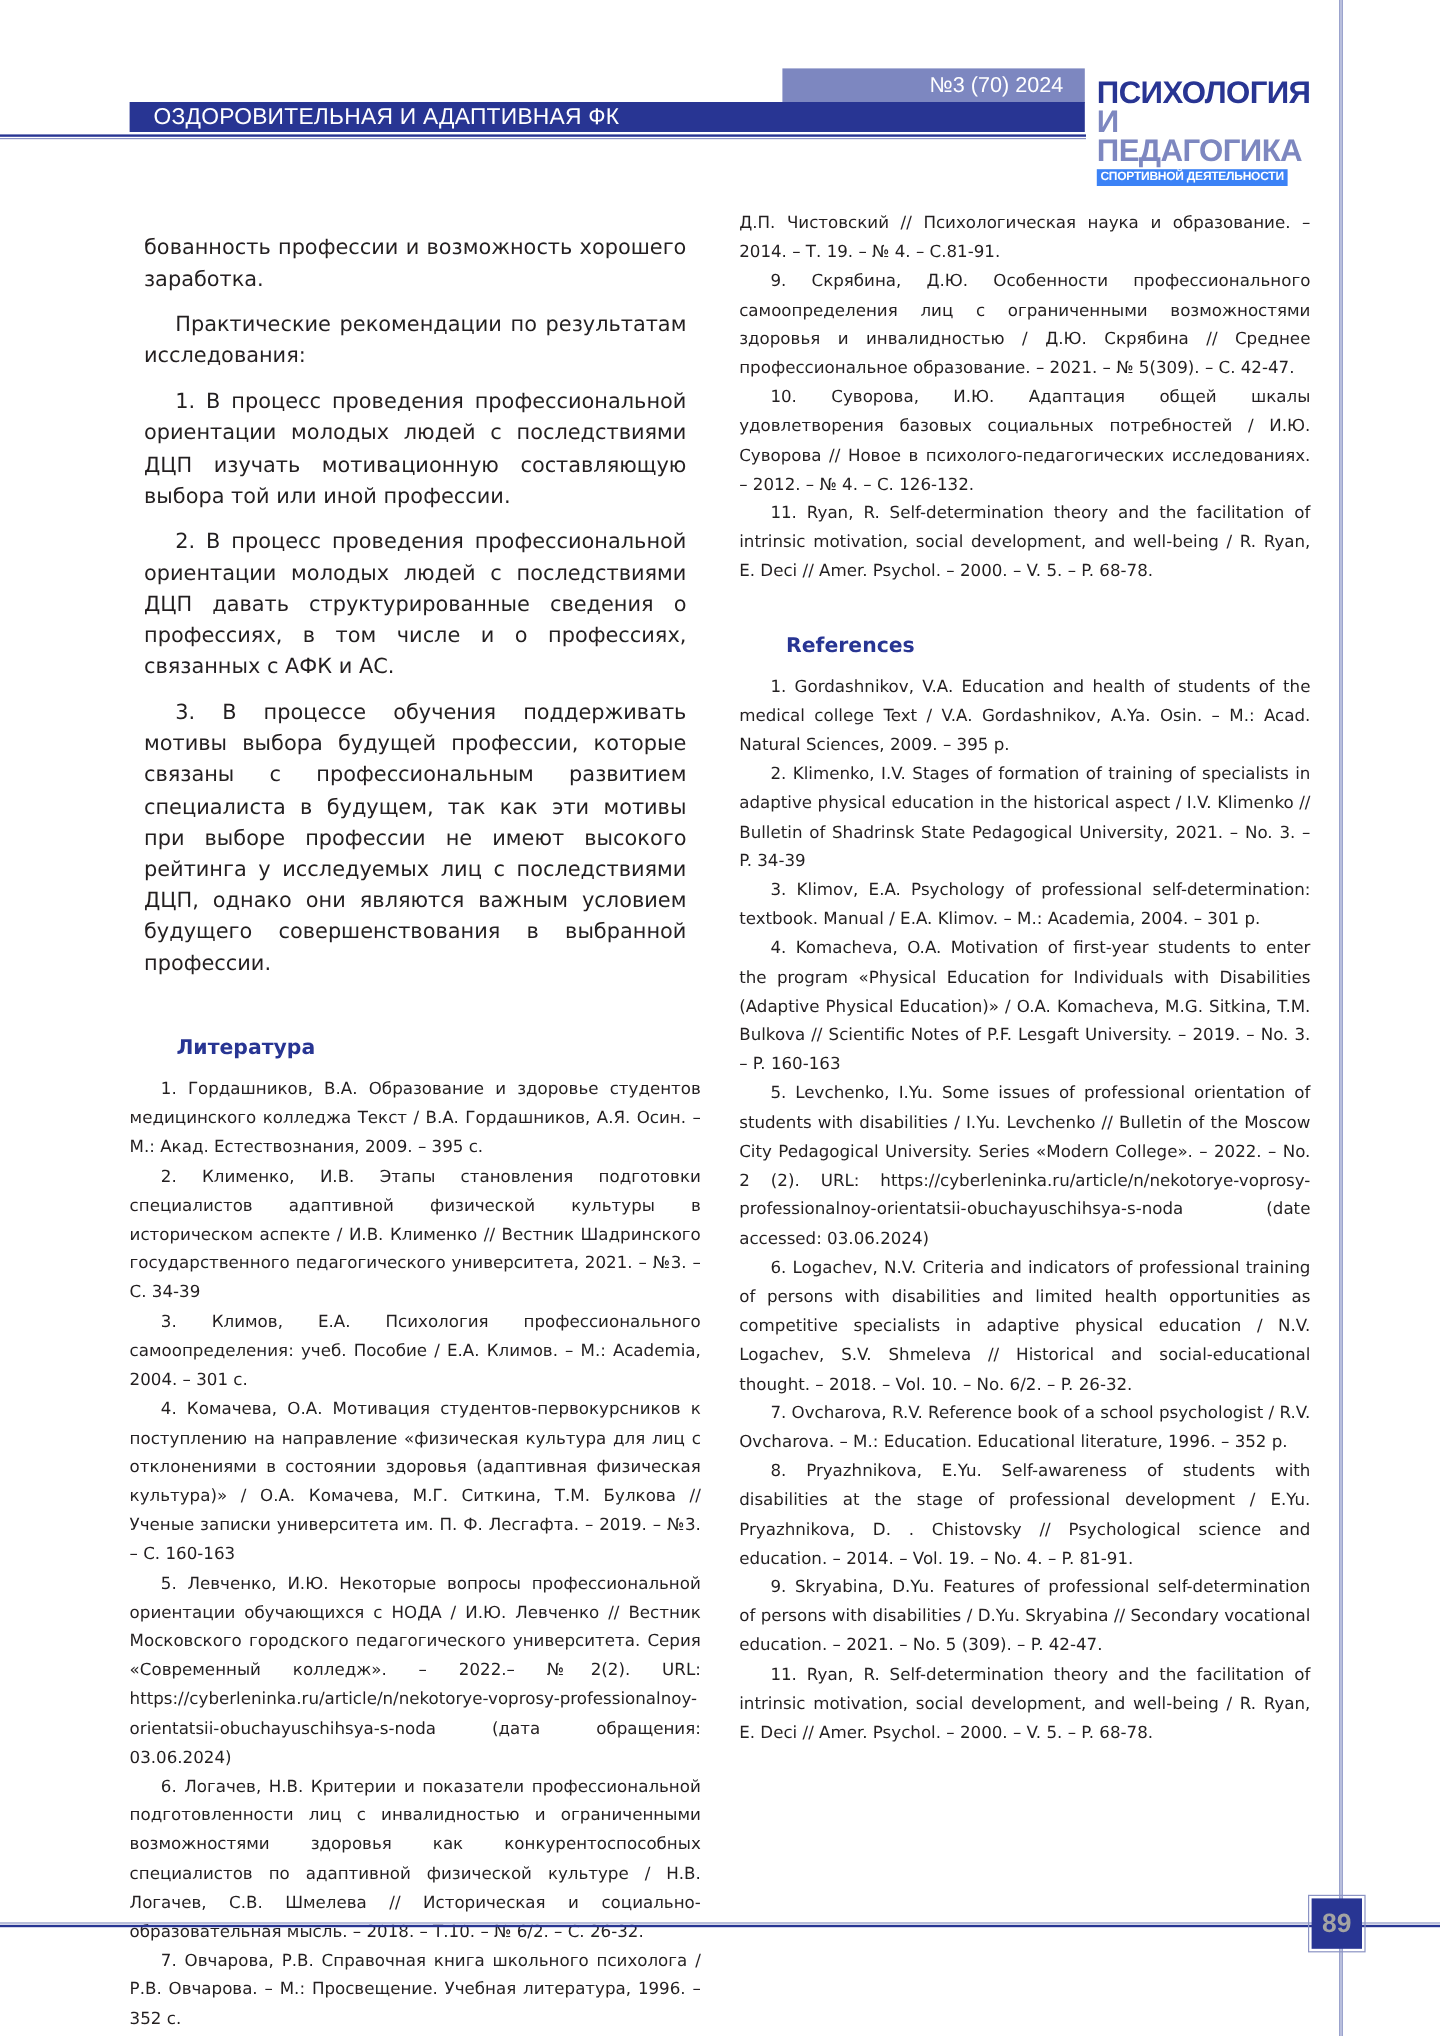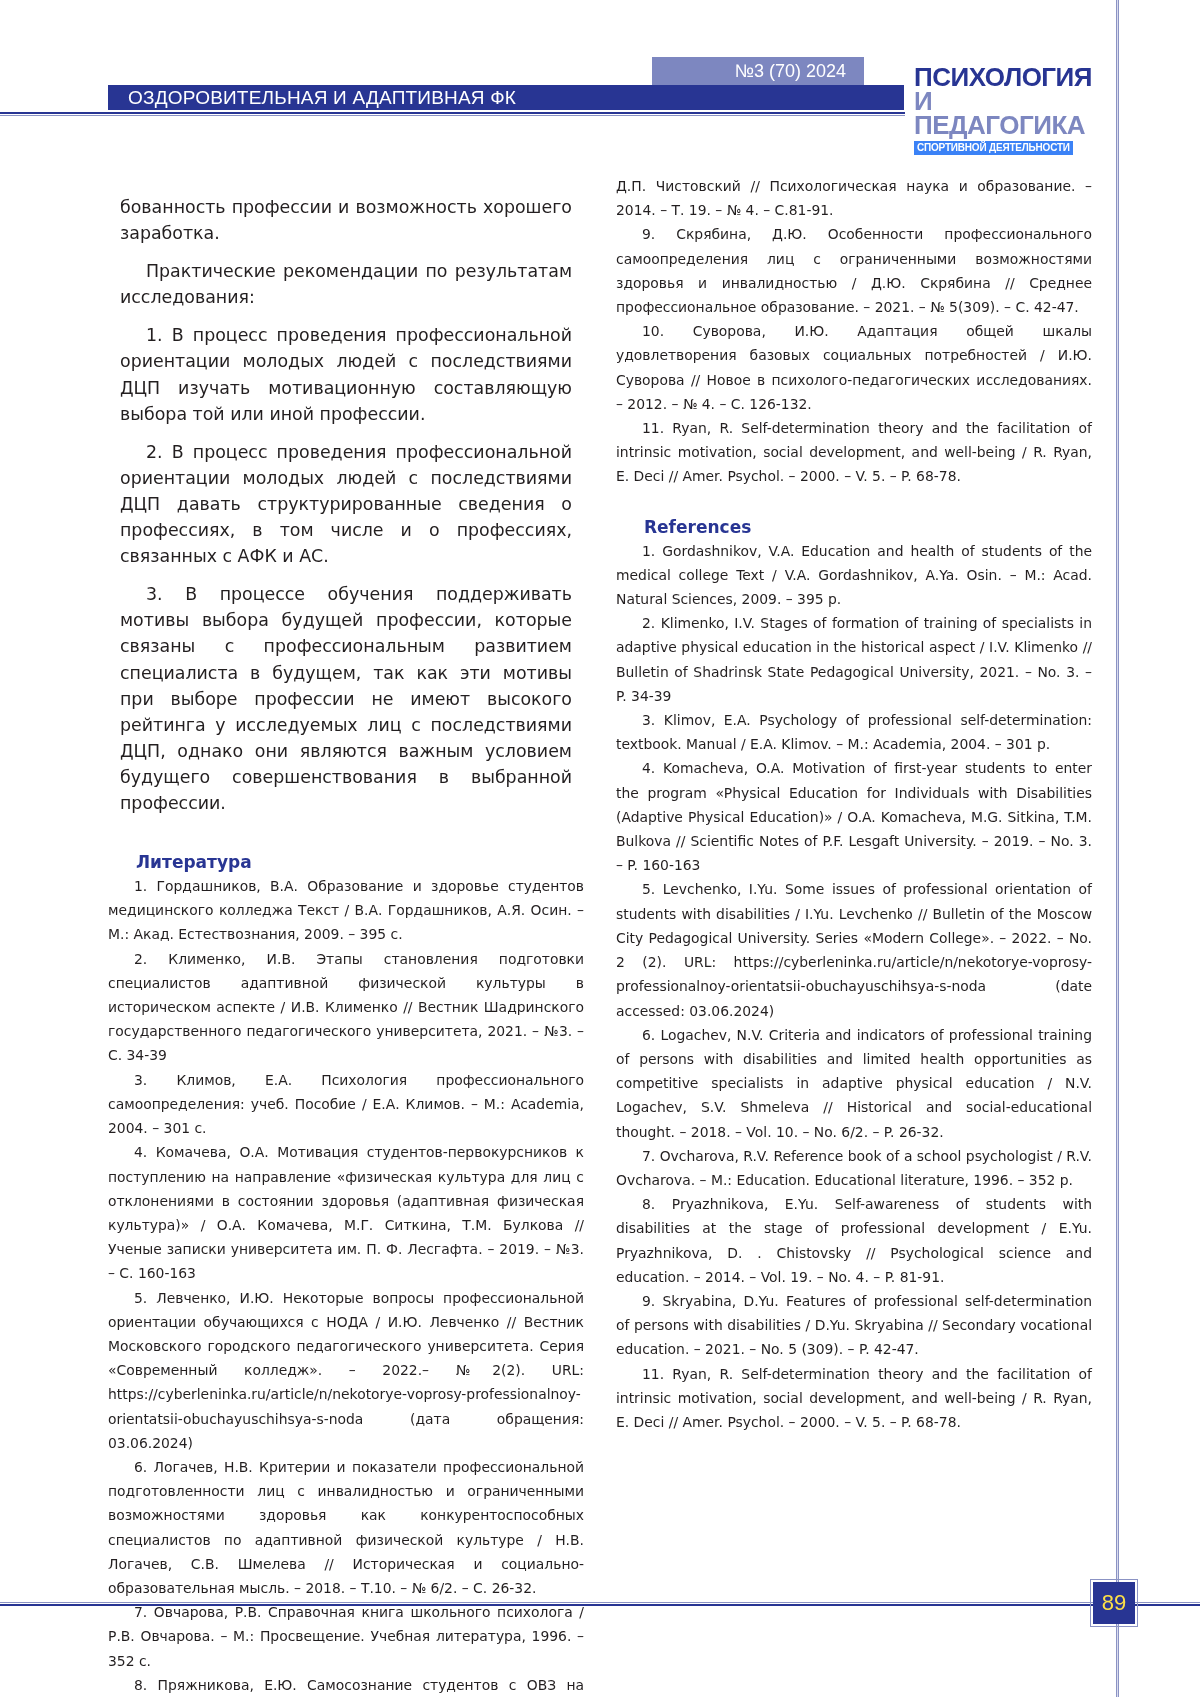--- a/index.html
+++ b/index.html
@@ -4,50 +4,50 @@
 <style>
   html, body { margin:0; padding:0; }
   body {
     width:1200px; height:1697px; position:relative; background:#ffffff;
     overflow:hidden; font-family:"DejaVu Sans", sans-serif; color:#231f20;
   }
   
   .vrule { position:absolute; left:1116px; top:0; width:3px; height:1697px;
     border-left:1px solid #8b93c4; border-right:1px solid #8b93c4; background:#d9dcee; box-sizing:border-box; }
   
-  .issue-bar { position:absolute; left:652px; top:57px; width:212px; height:29px; background:#7d87c0;
+  .issue-bar { position:absolute; left:652px; top:57px; width:252px; height:29px; background:#7d87c0;
     color:#ffffff; font-size:18px; line-height:29px; text-align:right; padding-right:18px; box-sizing:border-box;
     font-family:"Liberation Sans", sans-serif; }
   .section-bar { position:absolute; left:108px; top:85px; width:796px; height:25px; background:#283593;
     color:#ffffff; font-size:19px; line-height:25px; padding-left:20px; box-sizing:border-box;
     font-family:"Liberation Sans", sans-serif; letter-spacing:0.2px; }
   .header-rule { position:absolute; left:0; top:112px; width:905px; height:4px;
     border-top:2px solid #283593; border-bottom:1px solid #8b93c4; box-sizing:border-box; }
   .logo { position:absolute; left:914px; top:53px; width:176px; text-align:left; font-family:"Liberation Sans", sans-serif;margin-top:12px; }
   .logo .l1 { font-size:26px; font-weight:bold; color:#283593; line-height:24px; letter-spacing:-0.5px; }
   .logo .l2 { font-size:26px; font-weight:bold; color:#7d87c0; line-height:24px; letter-spacing:-0.5px; }
   .logo .l3 { display:inline-block; margin-top:2px; background:#3b82f6; color:#fff; font-size:10px; font-weight:bold;
     padding:1px 3px; line-height:12px; letter-spacing:-0.2px; }
   
   .col { position:absolute; top:182px; width:476px; font-size:15.2px; line-height:23.6px; text-align:justify; }
   .col.left { left:108px; }
   .col.right { left:616px; top:174px; width:476px; font-size:13.9px; line-height:24.2px; }
   .col p { margin:12px; text-indent:0; }
   .col p.ind { text-indent:26px; }
   .body-text p { font-size:17.4px; line-height:26.1px; }
-  .heading { color:#283593; font-weight:bold; font-size:17px; line-height:24px; padding-left:28px; margin:0; }
+  .heading { color:#283593; font-weight:bold; font-size:17px; line-height:24px; padding-left:28px; margin:11px; }
   .refs p { font-size:13.9px; line-height:24.2px; text-indent:26px; margin:0; text-align:justify; }
   .gap-lit { height:22px; }
   .gap-ref { height:26px; }
   
   .footer-rule { position:absolute; left:0; top:1602px; width:1200px; height:4px;
     border-top:1px solid #8b93c4; border-bottom:2px solid #283593; box-sizing:border-box; }
   .page-num { position:absolute; left:1093px; top:1582px; width:42px; height:42px; background:#283593;
-    color:#fde047; font-size:22px; line-height:42px; text-align:center; outline:1px solid #8b93c4; outline-offset:2px;
-    font-family:"Liberation Sans", sans-serif; }
+    color:#a3a3a3; font-size:22px; line-height:42px; text-align:center; outline:1px solid #8b93c4; outline-offset:2px;
+    font-family:"Liberation Sans", sans-serif;font-weight:bold; }
 </style>
 </head>
 <body>
 
 <div class="vrule"></div>
 
 <div class="issue-bar">№3 (70) 2024</div>
 <div class="section-bar">ОЗДОРОВИТЕЛЬНАЯ И АДАПТИВНАЯ ФК</div>
 <div class="header-rule"></div>
 

